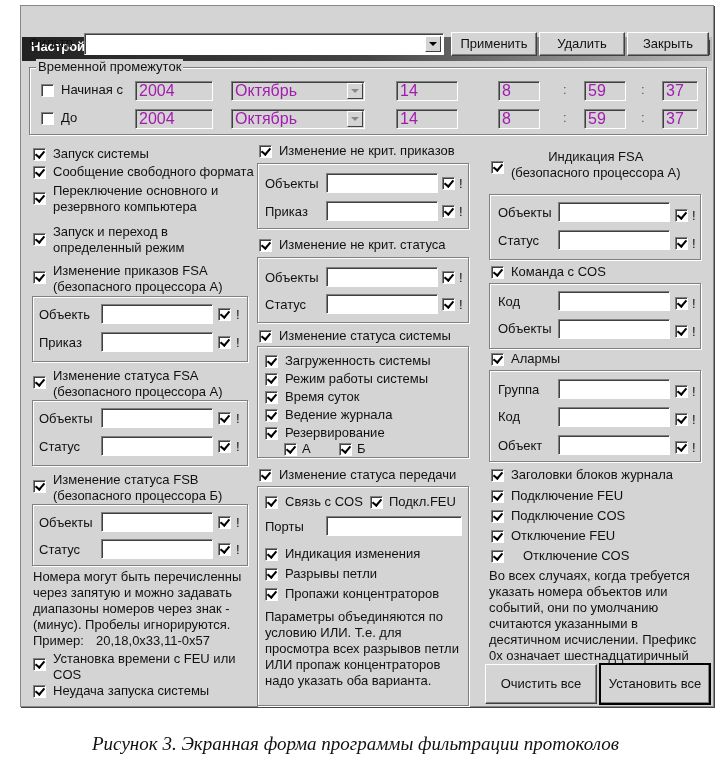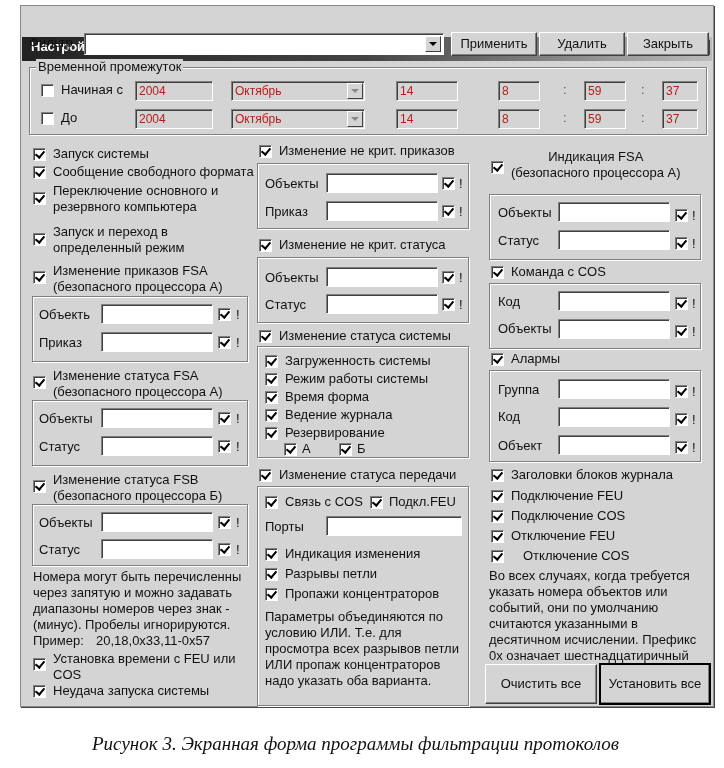--- a/index.html
+++ b/index.html
@@ -2,21 +2,21 @@
 <html><head>
 <meta charset="utf-8">
 <style>
   html,body{margin:0;padding:0;background:#ffffff;}
   body{width:724px;height:768px;position:relative;overflow:hidden;font-family:"Liberation Sans",sans-serif;font-size:13px;color:#111;}
   .win{position:absolute;left:20px;top:5px;width:692px;height:700px;background:#d4d4d4;border:1px solid #888;box-shadow:1px 1px 0 #444;}
   .titlebar{position:absolute;left:1px;top:1px;right:1px;height:24px;background:linear-gradient(to right,#222 0%,#444 50%,#bbb 100%);color:#fff;font-weight:bold;font-size:13px;line-height:20px;padding-left:9px;box-sizing:border-box;margin-top:30px;}
   .closebtn{position:absolute;right:2px;top:2px;width:16px;height:14px;background:#d4d4d4;border:1px solid;border-color:#fff #404040 #404040 #fff;color:#000;font-size:12px;line-height:13px;text-align:center;font-weight:bold;cursor:pointer;}
   .lbl{position:absolute;white-space:nowrap;}
   .input{position:absolute;background:#fff;border:1px solid;border-color:#808080 #fff #fff #808080;box-shadow:inset 1px 1px 0 #404040;box-sizing:border-box;height:20px;}
-  .input.dis{background:#d4d4d4;color:#b91c1c;font-size:12px;padding-left:3px;line-height:18px;}
+  .input.dis{background:#d4d4d4;color:#a21caf;font-size:16px;padding-left:3px;line-height:18px;}
   .btn{position:absolute;background:#d4d4d4;border:1px solid;border-color:#fff #404040 #404040 #fff;box-shadow:inset -1px -1px 0 #808080;box-sizing:border-box;text-align:center;cursor:pointer;font-size:13px;}
   .btn.def{border:2px solid #000;}
   .group{position:absolute;border:1px solid #808080;box-shadow:1px 1px 0 #fff, inset 1px 1px 0 #fff;box-sizing:border-box;}
   .gtitle{position:absolute;background:#d4d4d4;padding:0 2px;white-space:nowrap;}
   .cb{position:absolute;width:13px;height:13px;background:#fff;border:1px solid;border-color:#808080 #fff #fff #808080;box-shadow:inset 1px 1px 0 #404040;box-sizing:border-box;cursor:pointer;}
   .cb.on::after{content:"";position:absolute;left:3px;top:0px;width:4px;height:7px;border:solid #000;border-width:0 2px 2px 0;transform:rotate(40deg);}
   .excl{position:absolute;font-size:13px;}
   .ddarrow{position:absolute;width:16px;height:16px;background:#d4d4d4;border:1px solid;border-color:#fff #404040 #404040 #fff;box-sizing:border-box;cursor:pointer;}
   .ddarrow::after{content:"";position:absolute;left:3px;top:5px;border-left:4px solid transparent;border-right:4px solid transparent;border-top:4px solid #000;}
   .ddarrow.dis::after{border-top-color:#888;}
@@ -157,21 +157,21 @@
   <span class="excl" style="left:438px;top:291px;">!</span>
 
   <div class="cb on" style="left:238px;top:324px;"></div>
   <span class="lbl" style="left:258px;top:322px;">Изменение статуса системы</span>
   <div class="group" style="left:236px;top:340px;width:212px;height:112px;"></div>
   <div class="cb on" style="left:244px;top:349px;"></div>
   <span class="lbl" style="left:264px;top:347px;">Загруженность системы</span>
   <div class="cb on" style="left:244px;top:367px;"></div>
   <span class="lbl" style="left:264px;top:365px;">Режим работы системы</span>
   <div class="cb on" style="left:244px;top:385px;"></div>
-  <span class="lbl" style="left:264px;top:383px;">Время форма</span>
+  <span class="lbl" style="left:264px;top:383px;">Время суток</span>
   <div class="cb on" style="left:244px;top:403px;"></div>
   <span class="lbl" style="left:264px;top:401px;">Ведение журнала</span>
   <div class="cb on" style="left:244px;top:421px;"></div>
   <span class="lbl" style="left:264px;top:419px;">Резервирование</span>
   <div class="cb on" style="left:263px;top:437px;"></div>
   <span class="lbl" style="left:281px;top:435px;">А</span>
   <div class="cb on" style="left:318px;top:437px;"></div>
   <span class="lbl" style="left:336px;top:435px;">Б</span>
 
   <div class="cb on" style="left:238px;top:463px;"></div>

